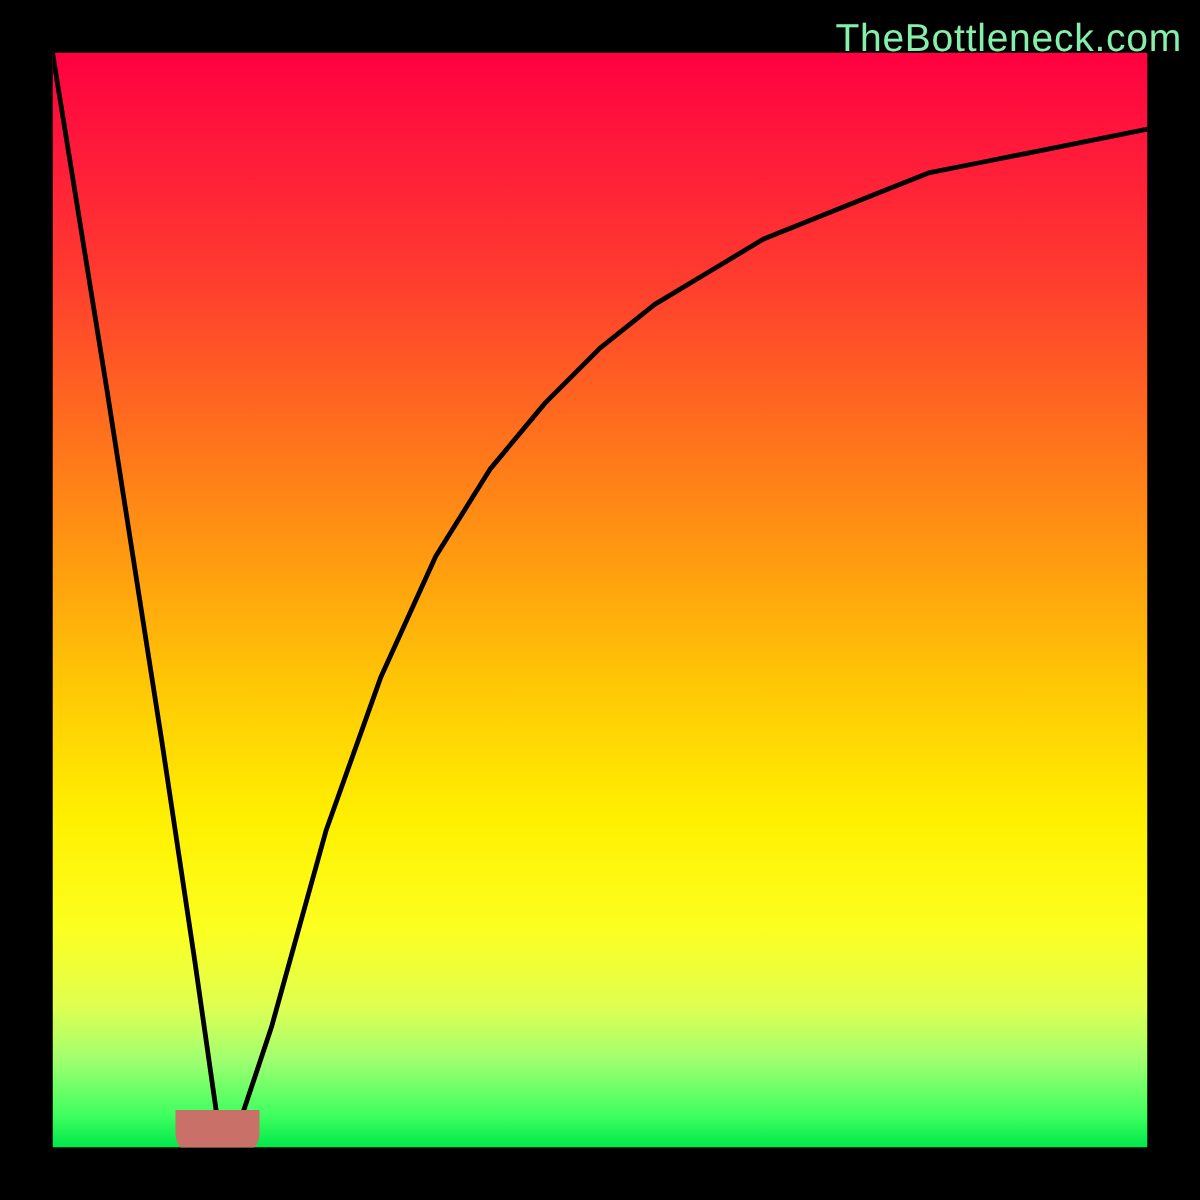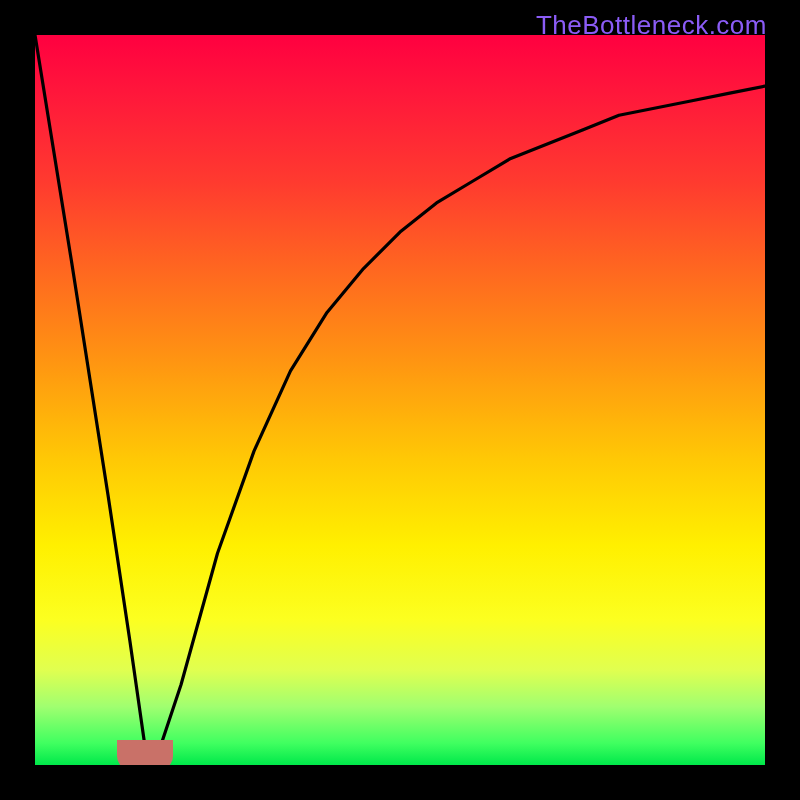--- a/index.html
+++ b/index.html
@@ -1,18 +1,18 @@
 <!DOCTYPE html>
 <html><head>
 <meta charset="utf-8">
 <style>
 *{margin:0;padding:0;box-sizing:border-box}
 html,body{width:800px;height:800px;overflow:hidden;background:#000;font-family:Arial,Helvetica,sans-serif}
 .outer{width:800px;height:800px;background:#000;position:relative}
-.watermark{position:absolute;top:10px;right:33px;color:#8b5cf6;font-size:26px;font-weight:400;letter-spacing:.5px}
+.watermark{position:absolute;top:10px;right:12px;color:#86efac;font-size:26px;font-weight:400;letter-spacing:.5px}
 .plot{position:absolute;left:35px;top:35px;width:730px;height:730px;overflow:hidden}
 .gradient{position:absolute;inset:0;background:linear-gradient(to bottom,
   #ff0040 0%,
   #ff1a3a 9%,
   #ff3a2f 20%,
   #ff6a1f 33%,
   #ff9a10 46%,
   #ffc805 58%,
   #fff000 70%,
   #fcff20 80%,

